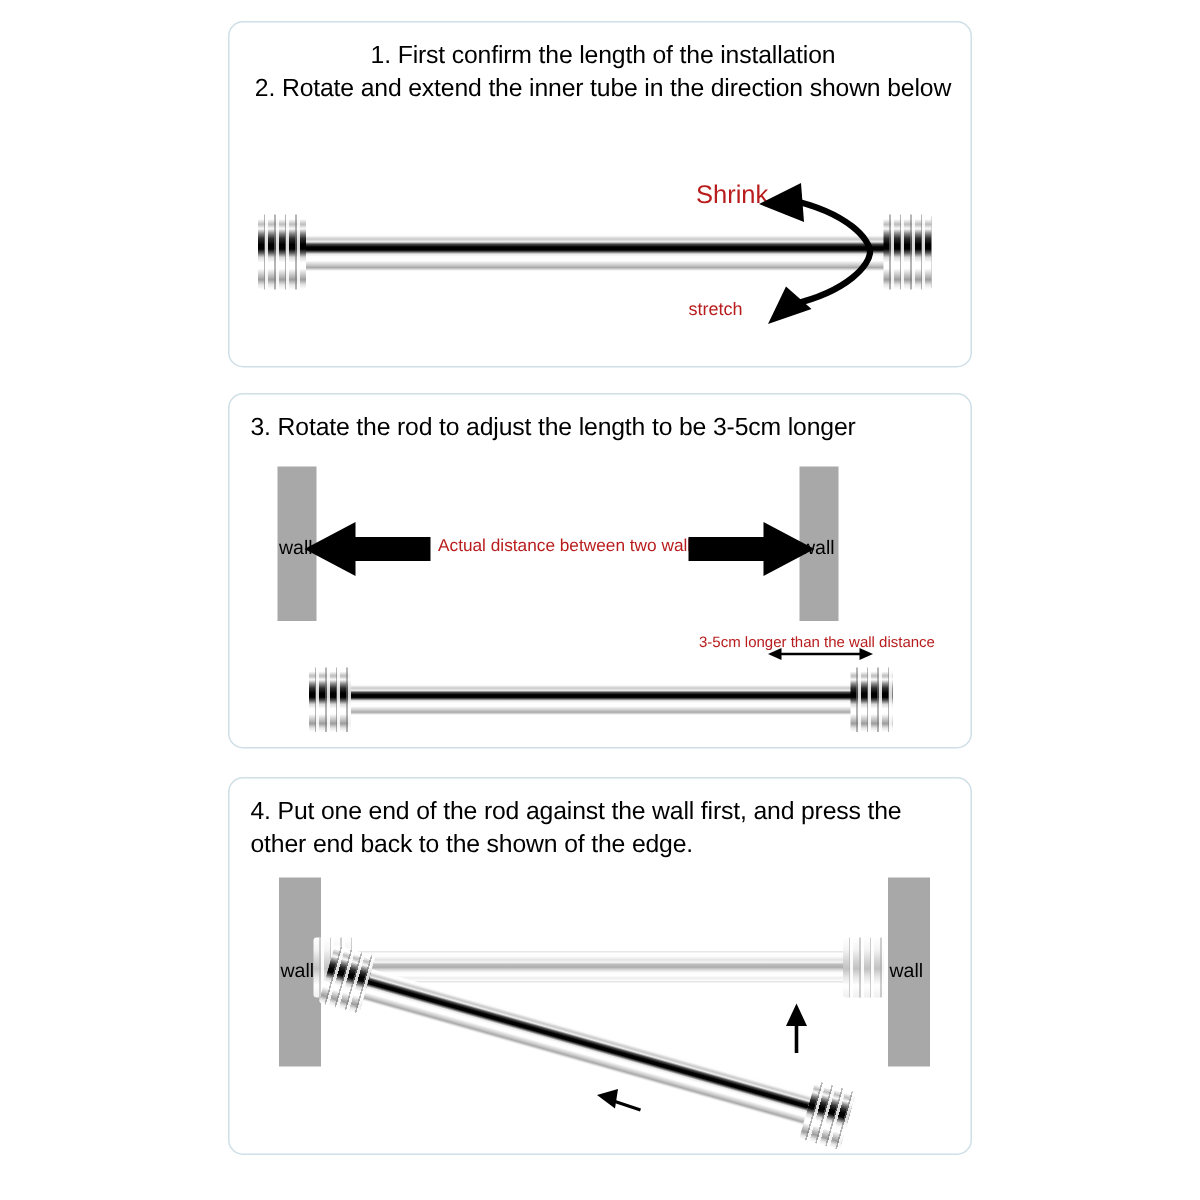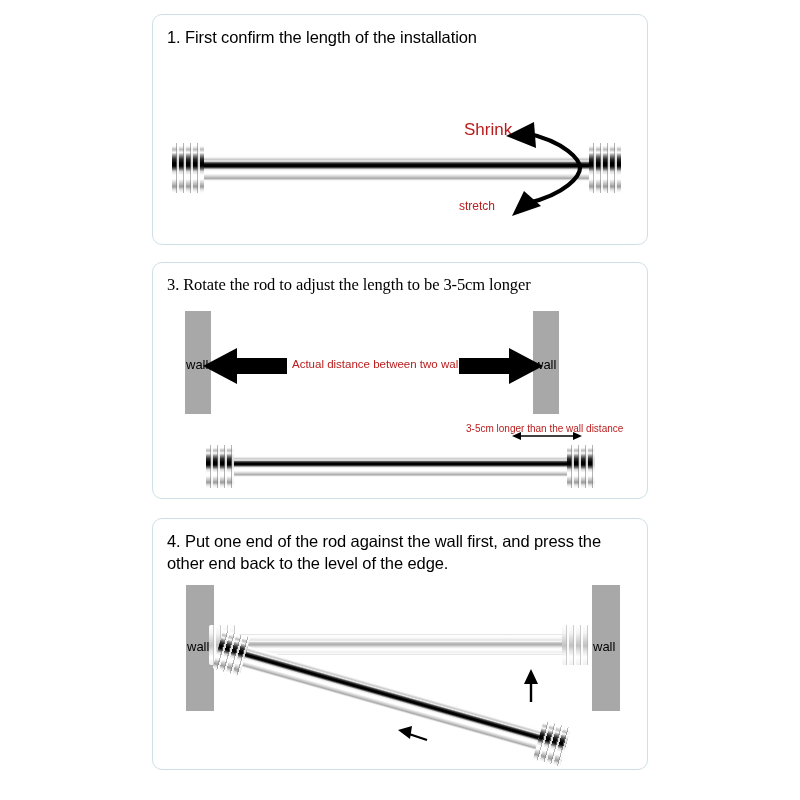--- a/index.html
+++ b/index.html
@@ -25,22 +25,22 @@
   
   .panel {
     position: absolute;
     left: 152px;
     width: 496px;
     box-sizing: border-box;
     border: 1px solid #cfdfe8;
     border-radius: 10px;
     background: #ffffff;
   }
-  #panel-1 { top: 14px;  height: 231px; }
-  #panel-2 { top: 262px; height: 237px; font-family: Liberation Serif, serif; }
+  #panel-1 { top: 14px;  height: 231px; text-align: center; }
+  #panel-2 { top: 262px; height: 237px; }
   #panel-3 { top: 518px; height: 252px; }
 
   .panel-text {
     position: absolute;
     left: 14px;
     top: 11px;
     width: 470px;
     font-size: 16.5px;
     line-height: 22px;
     color: #000000;
@@ -190,20 +190,21 @@
   }
 </style>
 </head>
 <body>
 
 <div class="sheet">
 
   <div class="panel" id="panel-1">
     <div class="panel-text">
       <div>1. First confirm the length of the installation</div>
+      <div>2. Rotate and extend the inner tube in the direction shown below</div>
     </div>
   </div>
 
   <div class="rod" style="left:196px; top:155px; width:400px; height:26px;"></div>
   <div class="cap" style="left:172px; top:143px; width:32px; height:50px;"></div>
   <div class="cap" style="left:589px; top:143px; width:32px; height:50px;"></div>
 
   <div class="anno anno-shrink" style="left:464px; top:120px;">Shrink</div>
   <div class="anno anno-stretch" style="left:459px; top:199px;">stretch</div>
 
@@ -221,21 +222,21 @@
   <div class="anno anno-distance" style="left:292px; top:358px;">Actual distance between two walls</div>
   <div class="anno anno-longer" style="left:466px; top:423px;">3-5cm longer than the wall distance</div>
 
   <div class="rod" style="left:228px; top:455px; width:345px; height:22px;"></div>
   <div class="cap" style="left:206px; top:445px; width:28px; height:43px;"></div>
   <div class="cap" style="left:567px; top:445px; width:28px; height:43px;"></div>
 
   <div class="panel" id="panel-3">
     <div class="panel-text">
       <div>4. Put one end of the rod against the wall first, and press the</div>
-      <div>other end back to the level of the edge.</div>
+      <div>other end back to the shown of the edge.</div>
     </div>
   </div>
 
   <div class="wall" style="left:186px; top:585px; width:28px; height:126px;"></div>
   <div class="wall" style="left:592px; top:585px; width:28px; height:126px;"></div>
 
   <div class="rod-ghost" style="left:228px; top:634px; width:340px; height:21px;"></div>
   <div class="cap-ghost" style="left:209px; top:625px; width:27px; height:40px;"></div>
   <div class="cap-ghost" style="left:562px; top:625px; width:27px; height:40px;"></div>
 

